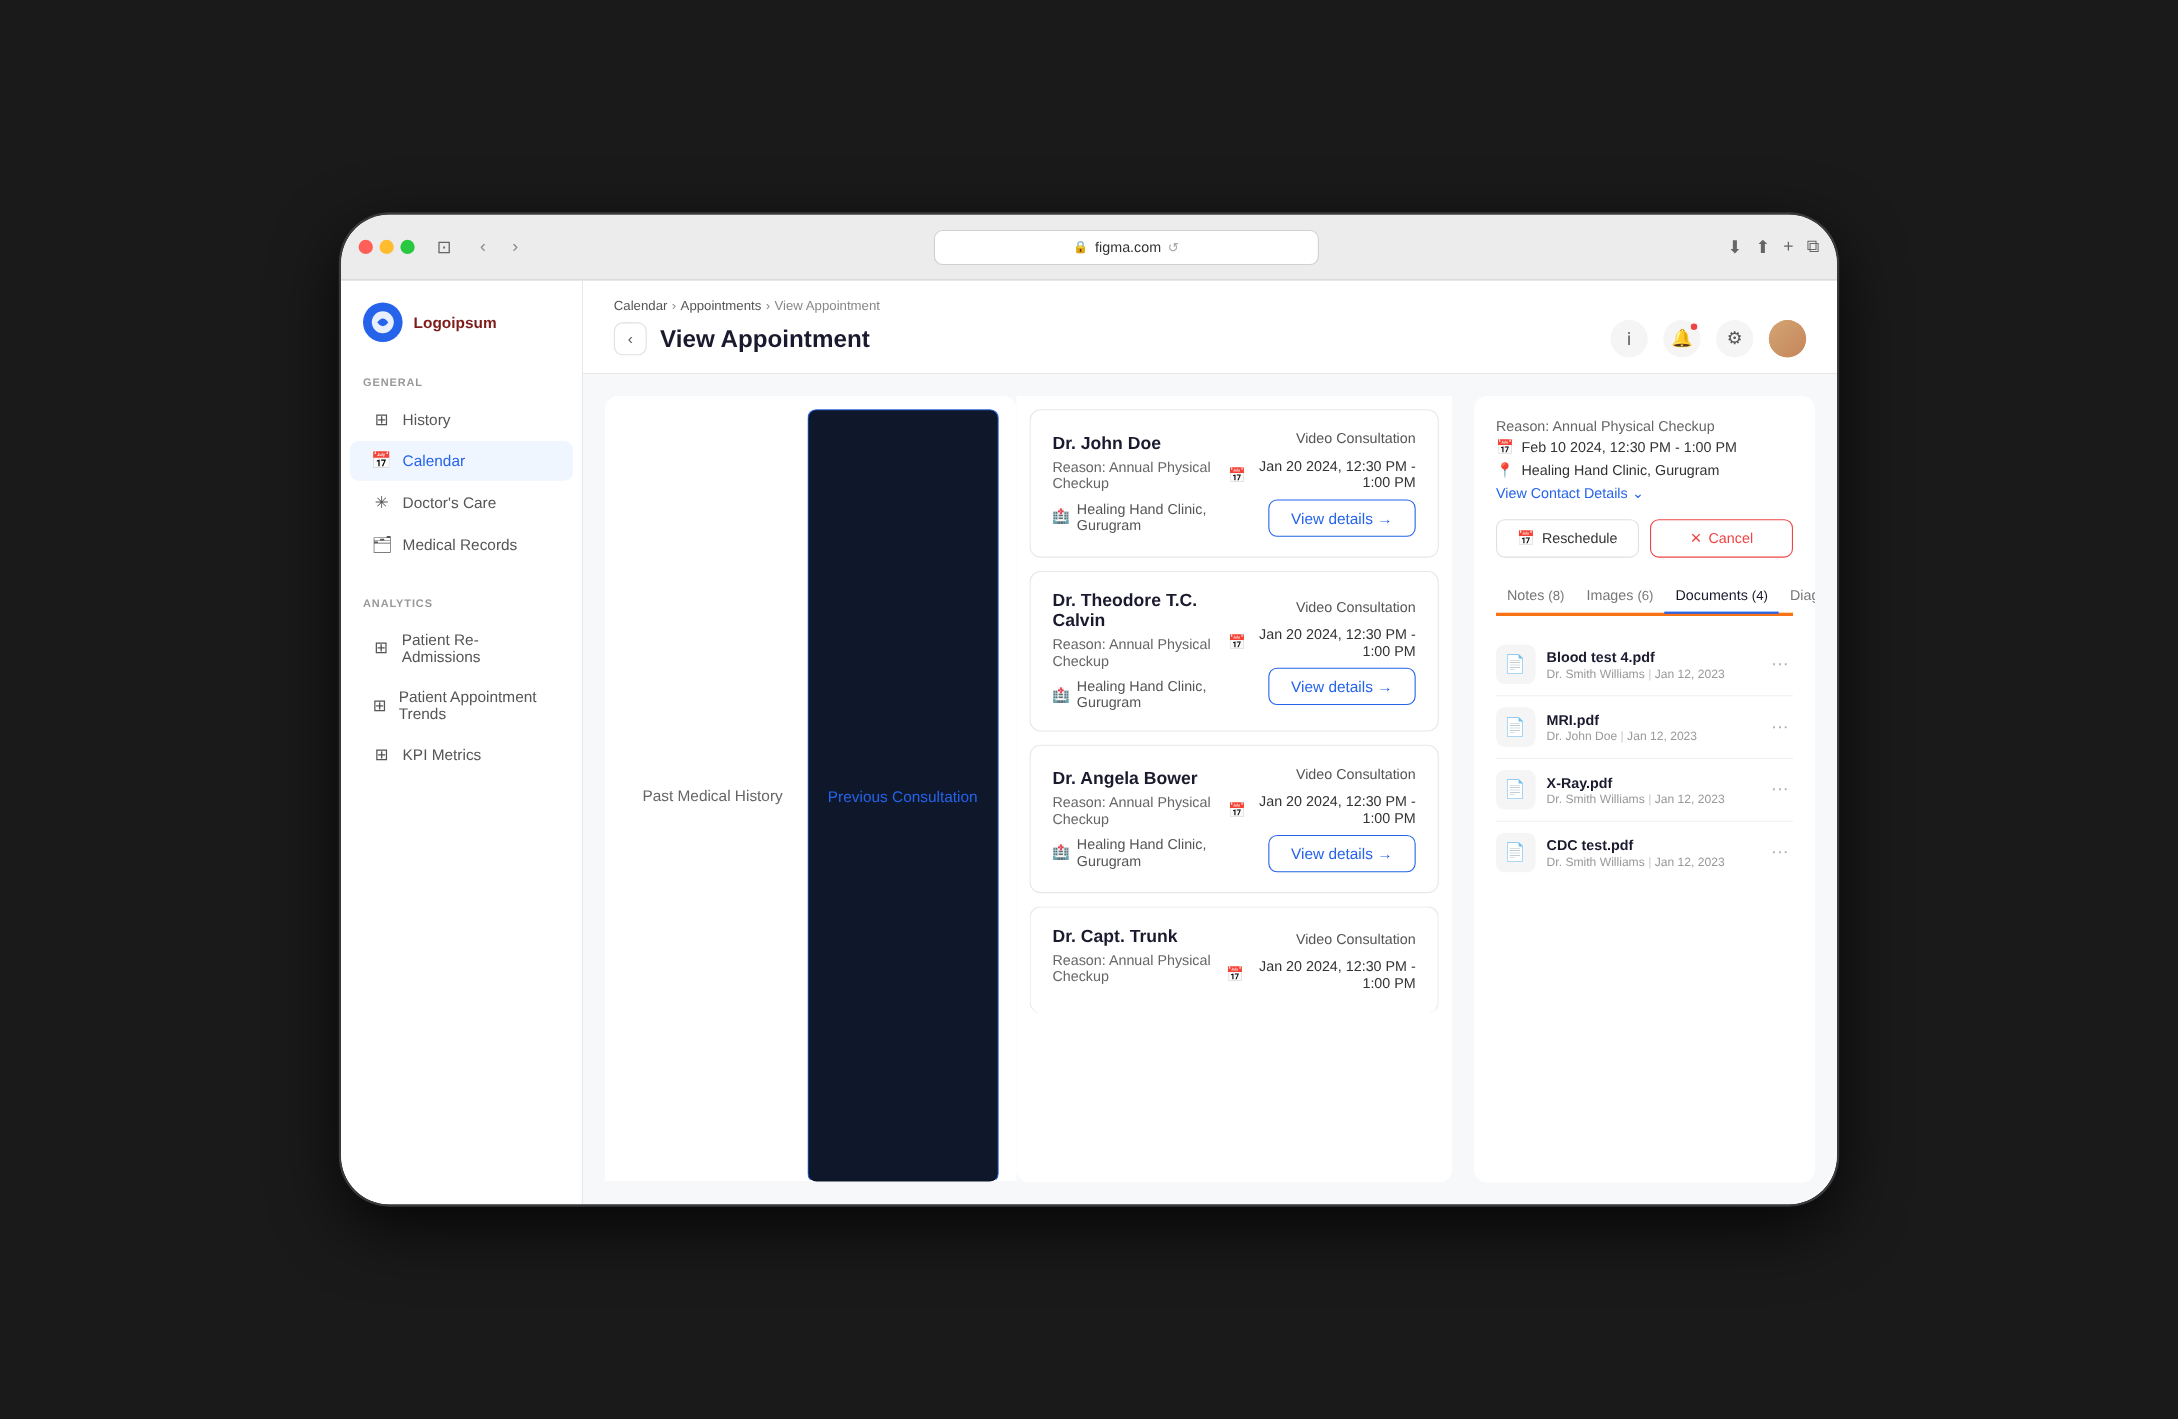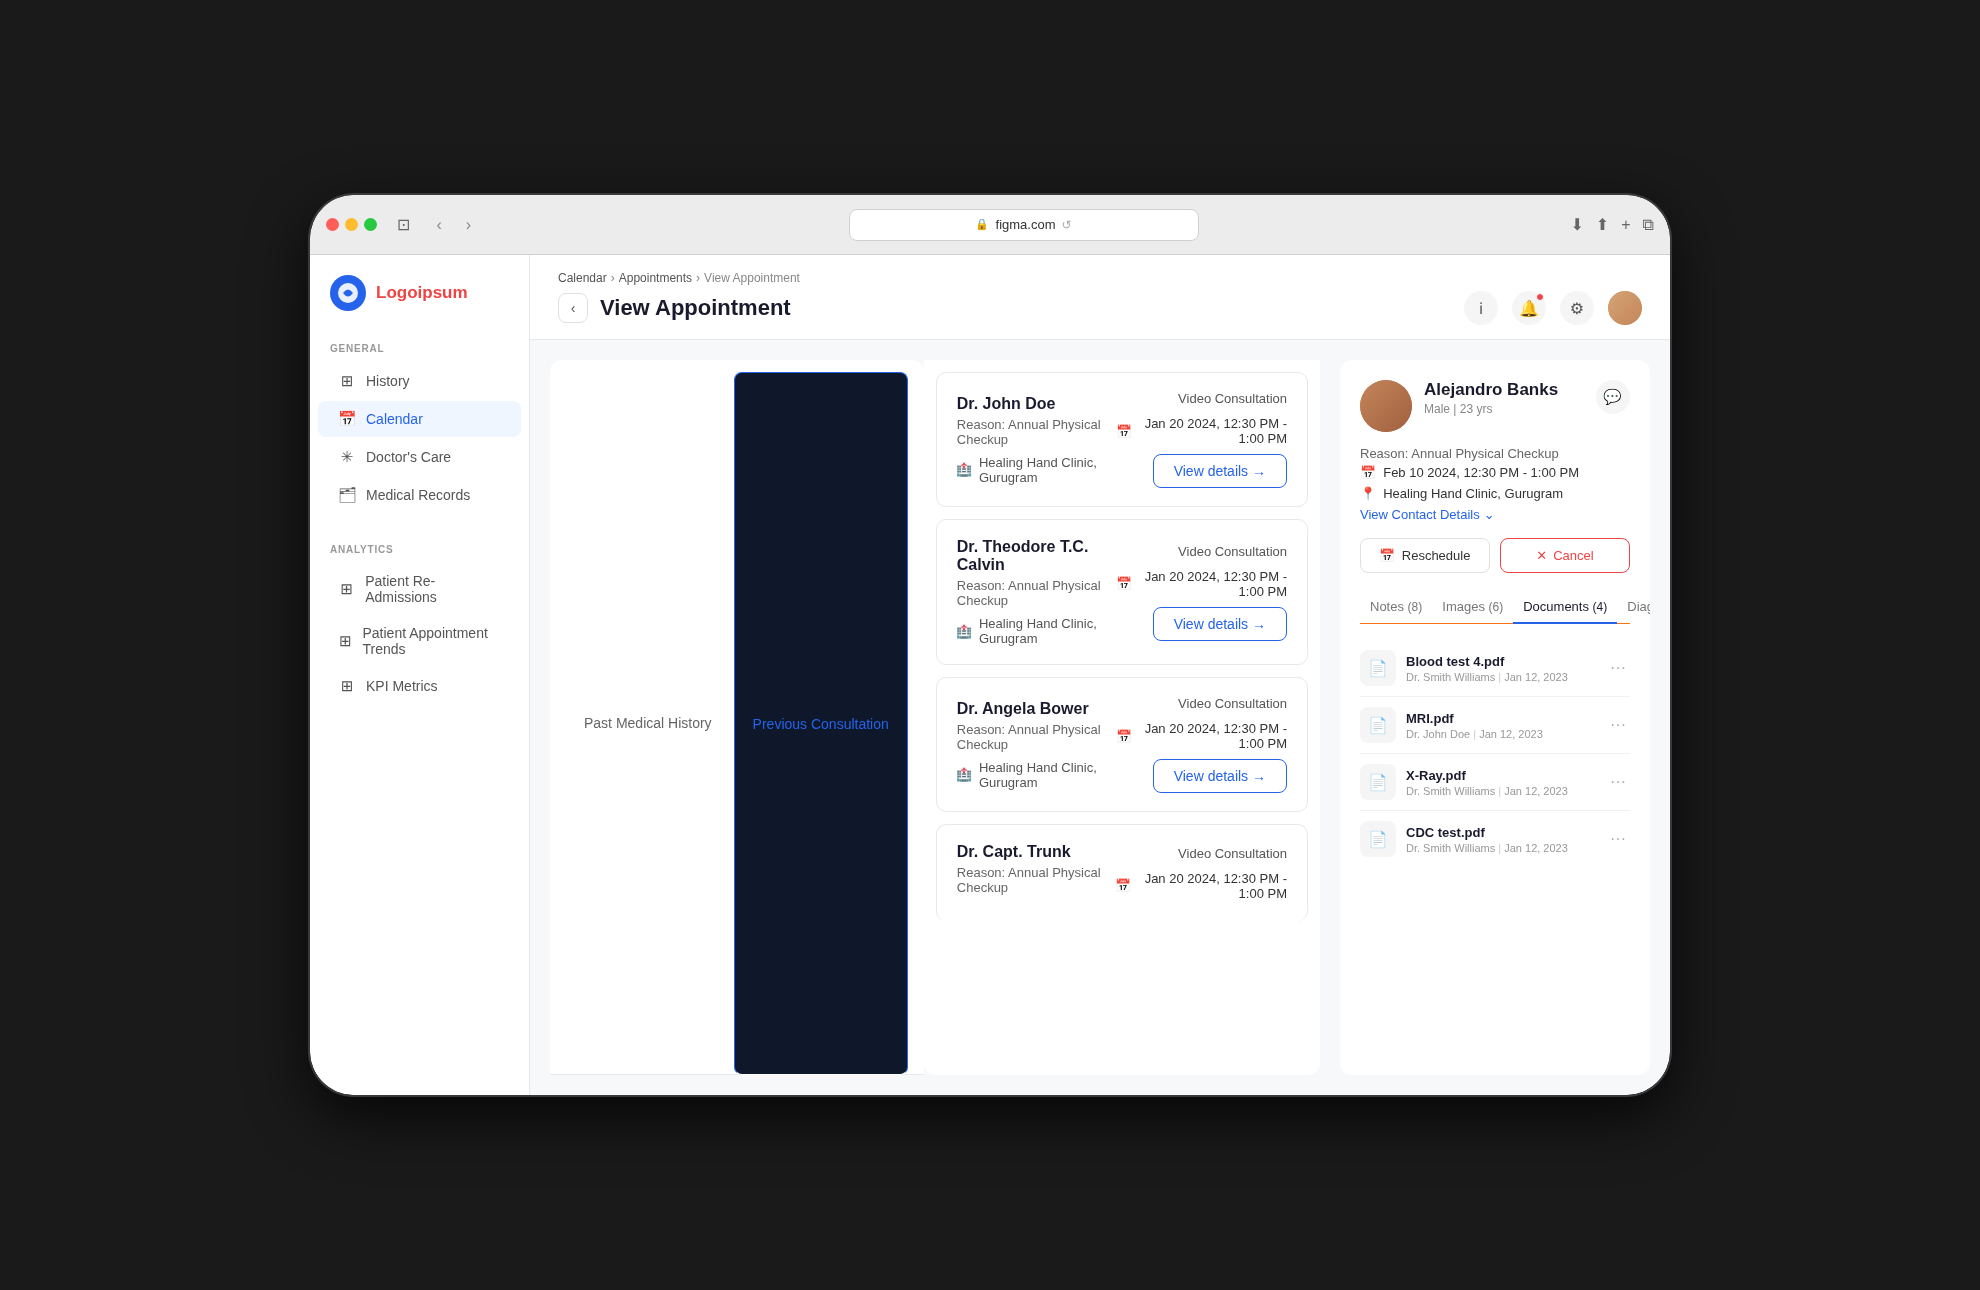--- a/index.html
+++ b/index.html
@@ -93,21 +93,21 @@
       gap: 10px;
       padding: 0 20px 24px 20px;
     }
     .logo-icon {
       width: 36px; height: 36px;
       background: #2563eb;
       border-radius: 50%;
       display: flex; align-items: center; justify-content: center;
       color: white; font-size: 18px; font-weight: bold;
     }
-    .logo-text { font-size: 17px; font-weight: 700; color: #ef4444; }
+    .logo-text { font-size: 14px; font-weight: 700; color: #7f1d1d; }
     .nav-section-label {
       font-size: 10px;
       font-weight: 600;
       color: #999;
       letter-spacing: 0.08em;
       padding: 0 20px 8px 20px;
       margin-top: 8px;
     }
     .nav-item {
       display: flex;
@@ -350,21 +350,21 @@
       padding: 9px 12px;
       cursor: pointer;
       font-size: 13px;
       font-weight: 500;
       color: #ef4444;
       display: flex; align-items: center; justify-content: center; gap: 6px;
     }
     
     .detail-tabs {
       display: flex; gap: 0; margin-bottom: 16px;
-      border-bottom: 1px solid #f97316;
+      border-bottom: 3px solid #f97316;
     }
     .detail-tab {
       padding: 8px 10px;
       font-size: 13px;
       color: #777;
       cursor: pointer;
       border-bottom: 2px solid transparent;
       margin-bottom: -1px;
       white-space: nowrap;
     }
@@ -585,36 +585,20 @@
                     <span>📅</span>
                     <span>Jan 20 2024, 12:30 PM - 1:00 PM</span>
                   </div>
                 </div>
               </div>
 
             </div>
           </div>
 
           <div class="right-panel">
-            <div class="patient-header">
-              <div class="patient-avatar">
-                <div style="width:100%;height:100%;background:linear-gradient(135deg,#c4855a,#a06040);border-radius:50%;"></div>
-              </div>
-              <div class="patient-info">
-                <div class="patient-name">Alejandro Banks</div>
-                <div class="patient-meta">
-                  <span>Male</span>
-                  <span> | </span>
-                  <span>23 yrs</span>
-                </div>
-              </div>
-              <button class="chat-btn">
-                <span>💬</span>
-              </button>
-            </div>
 
             <div class="info-row label-row">Reason: Annual Physical Checkup</div>
 
             <div class="info-detail">
               <span class="info-icon">📅</span>
               <span>Feb 10 2024, 12:30 PM - 1:00 PM</span>
             </div>
 
             <div class="info-detail">
               <span class="info-icon">📍</span>

